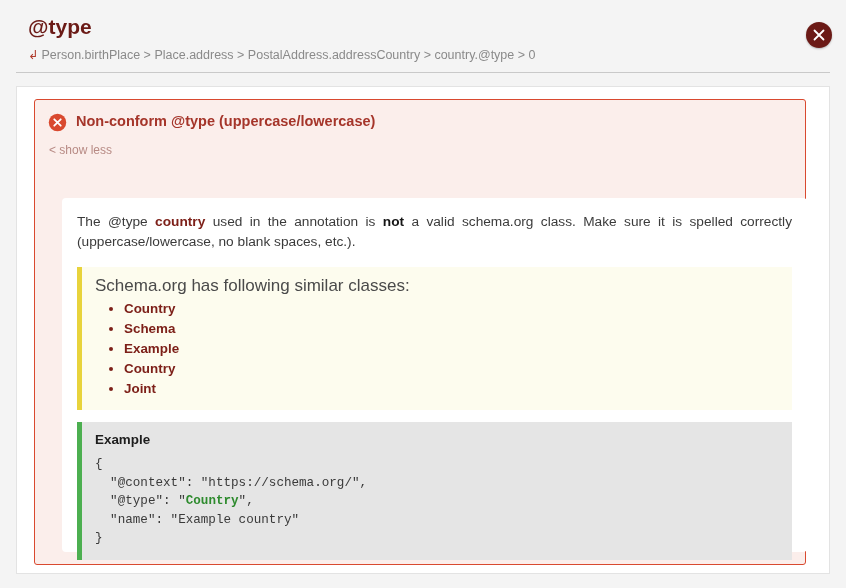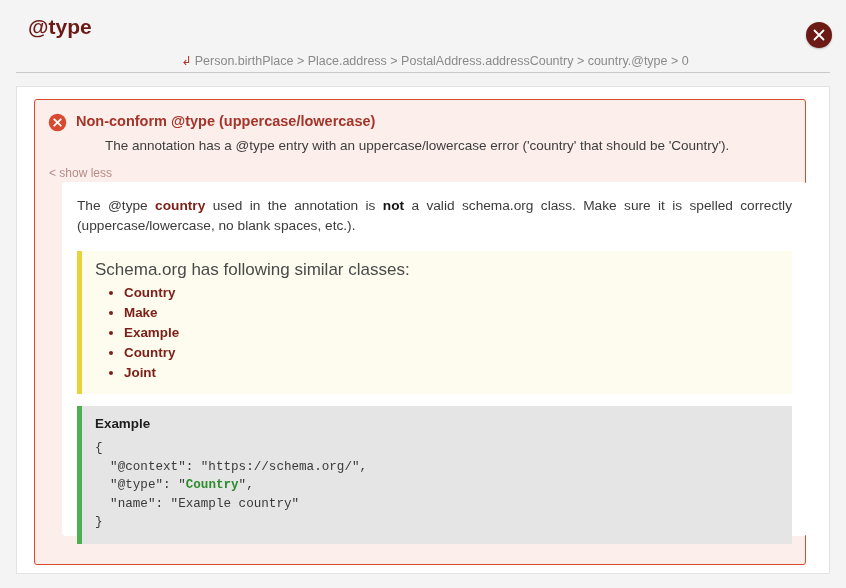--- a/index.html
+++ b/index.html
@@ -26,26 +26,25 @@
   }
   .page-title {
     font-size: 21px;
     font-weight: bold;
     color: #6b1a16;
     line-height: 26px;
     margin: 0;
     letter-spacing: 0px;
   }
   .breadcrumb {
-    margin-top: 13px;
+    margin-top: 7px;
     font-size: 12.5px;
     color: #8a8a8a;
     line-height: 16px;
     white-space: nowrap;
-    text-align: center;
   }
   .breadcrumb .bc-arrow-icon {
     color: #b03a2b;
     font-size: 12.5px;
     margin-right: 3px;
     display: inline-block;
   }
   .header-rule {
     position: absolute;
     left: 16px;
@@ -132,21 +131,21 @@
     font-size: 12px;
     color: #b78a84;
     text-decoration: none;
     cursor: pointer;
   }
 
   
   .detail-panel {
     position: absolute;
     left: 27px;
-    top: 82px;
+    top: 98px;
     width: 745px;
     height: 354px;
     background: #ffffff;
     border-radius: 4px;
     box-sizing: border-box;
     padding: 14px 15px 0 15px;
   }
   .explain-text {
     font-size: 13.7px;
     line-height: 20px;
@@ -240,33 +239,32 @@
   <div class="alert-box">
 
     <div class="alert-head">
       <svg class="error-circle-icon" viewBox="0 0 20 20">
         <circle cx="10" cy="10" r="9.2" fill="#d9492f"></circle>
         <path d="M6.6 6.6 L13.4 13.4 M13.4 6.6 L6.6 13.4" stroke="#ffffff" stroke-width="1.9" stroke-linecap="round"></path>
       </svg>
       <div class="alert-title">Non-conform @type (uppercase/lowercase)</div>
     </div>
 
-    <div class="alert-desc">The annotation has a @type entry with an uppercase/lowercase error ('country' that should be 'Country').</div>
 
     <a class="show-less-link">&lt; show less</a>
 
     <div class="detail-panel">
 
       <p class="explain-text"><span>The @type </span><span class="term">country</span><span> used in the annotation is </span><span class="neg">not</span><span> a valid schema.org class. Make sure it is spelled correctly (uppercase/lowercase, no blank spaces, etc.).</span></p>
 
       <div class="similar-box">
         <div class="similar-head">Schema.org has following similar classes:</div>
         <ul class="similar-list">
           <li>Country</li>
-          <li>Make</li>
+          <li>Schema</li>
           <li>Example</li>
           <li>Country</li>
           <li>Joint</li>
         </ul>
       </div>
 
       <div class="example-box">
         <div class="example-head">Example</div>
         <div class="example-code"><span>{</span>
 <span>  "@context": "https://schema.org/",</span>

